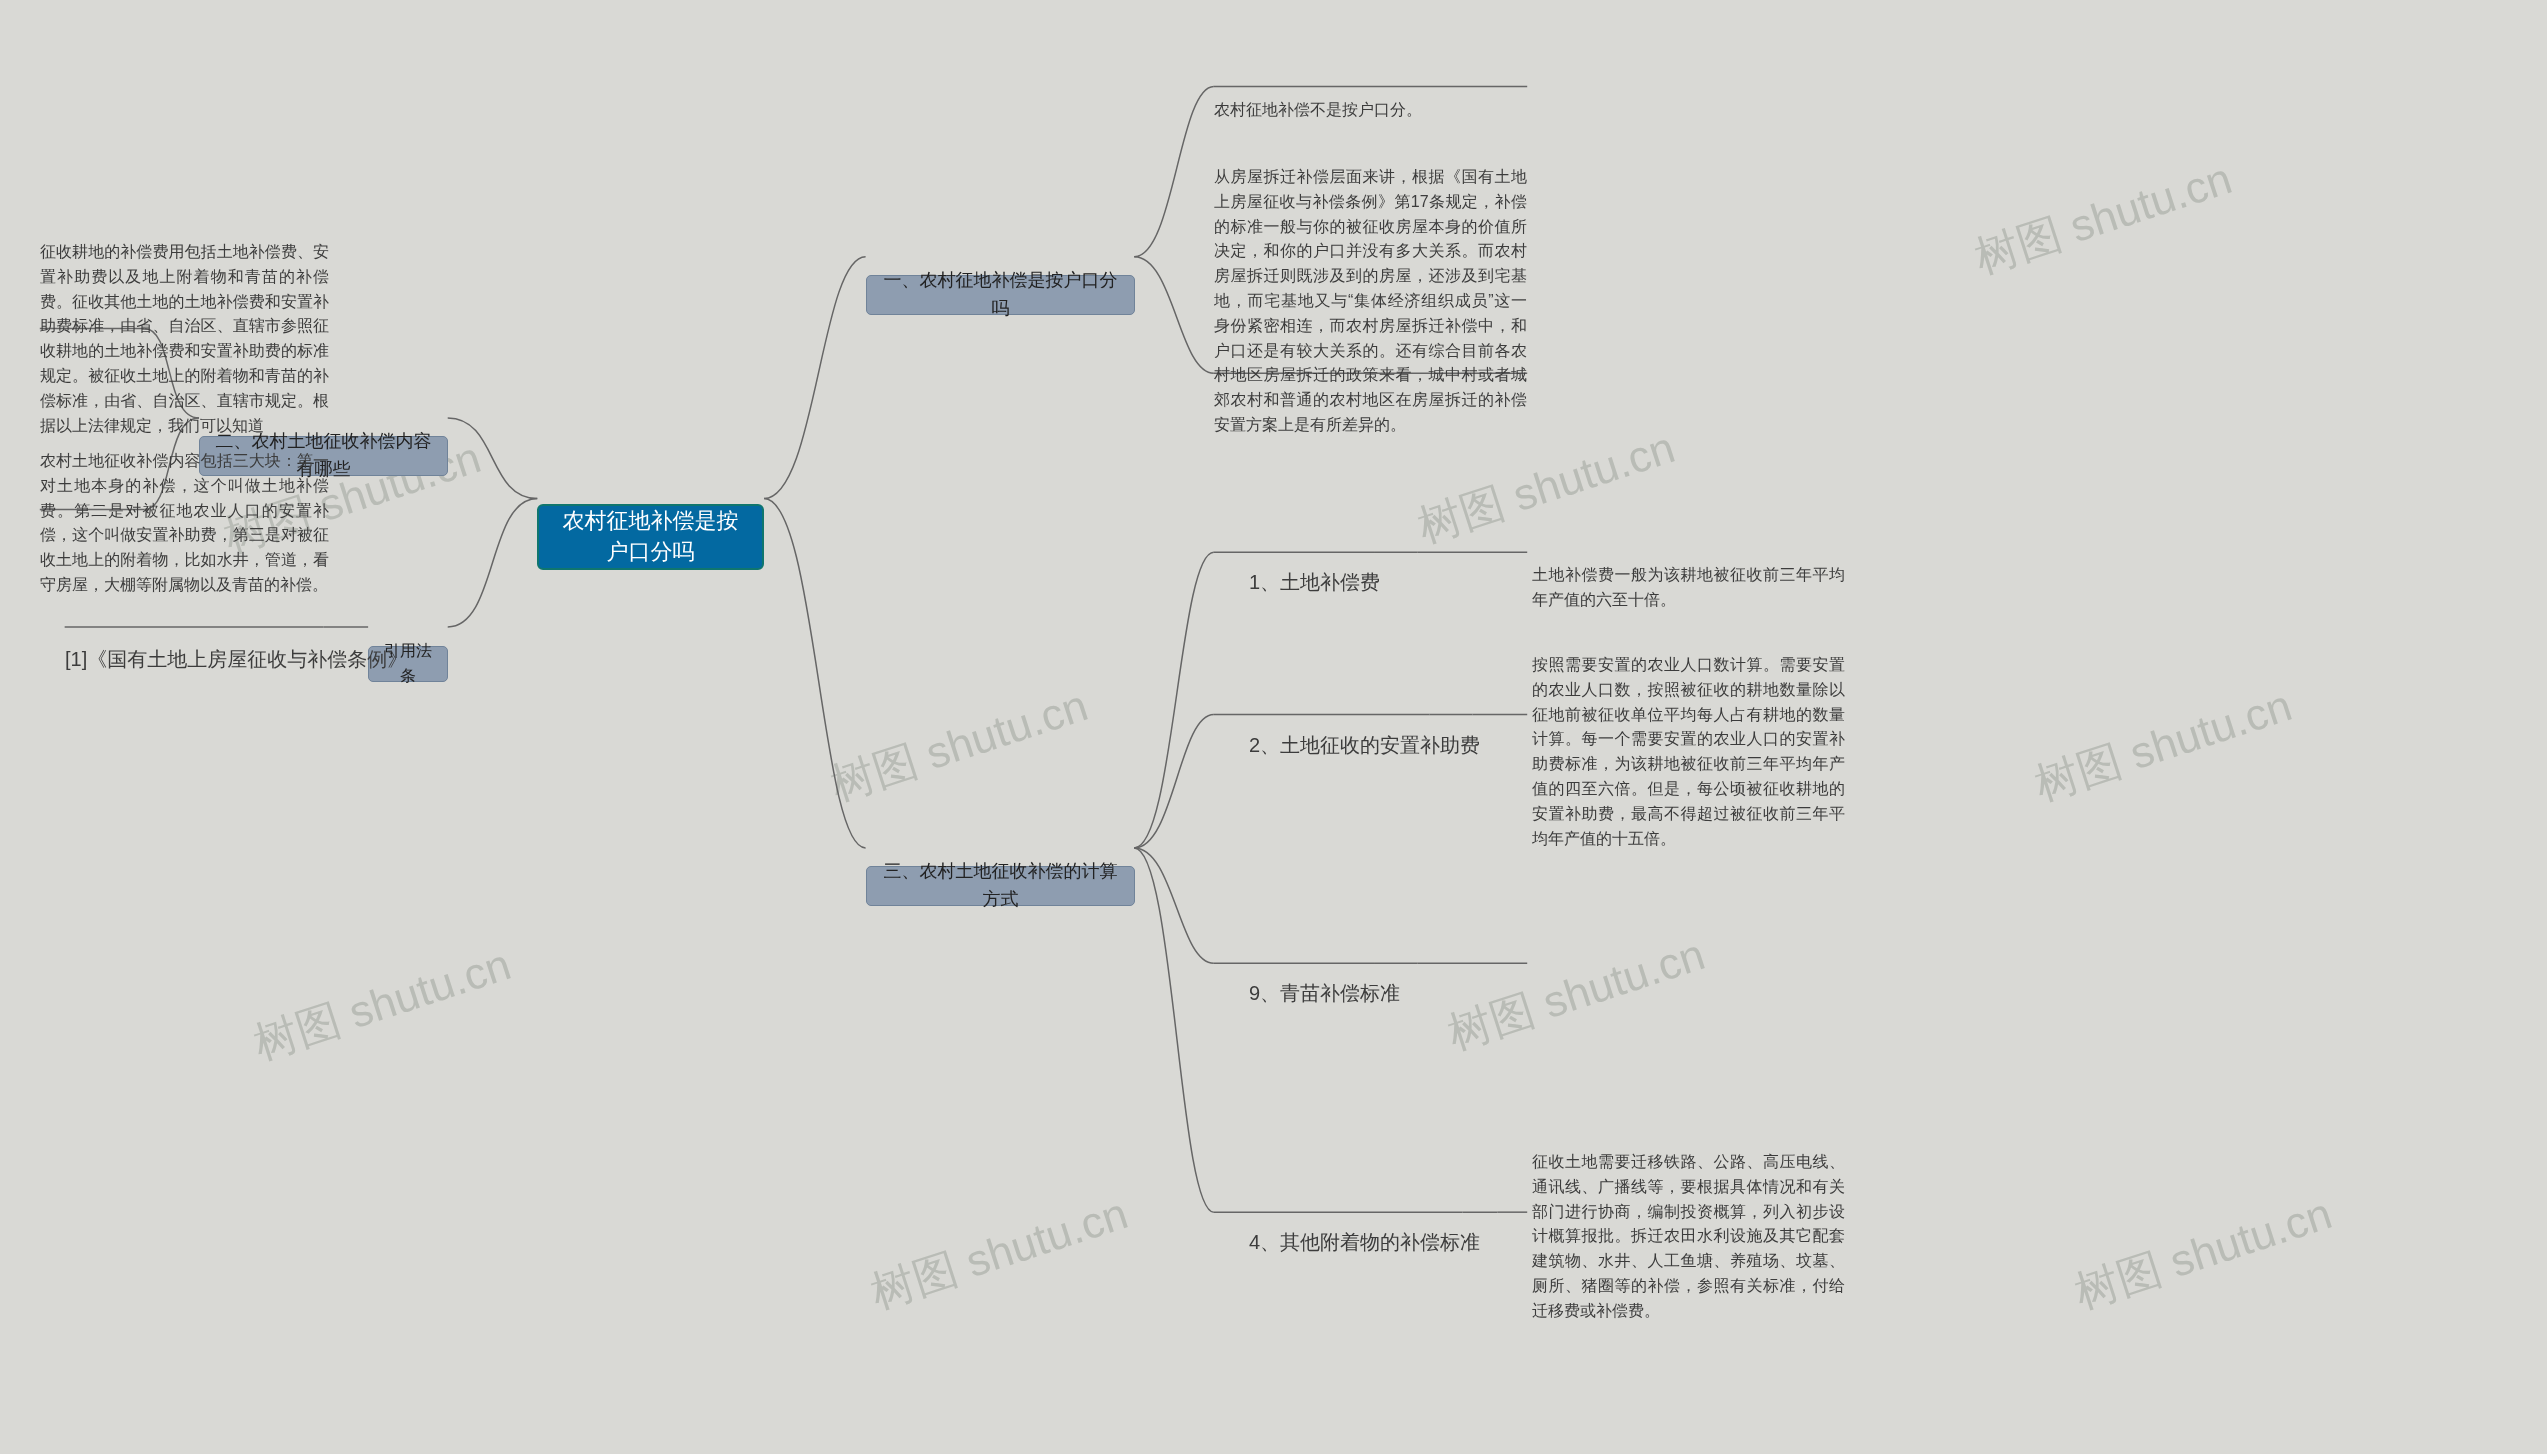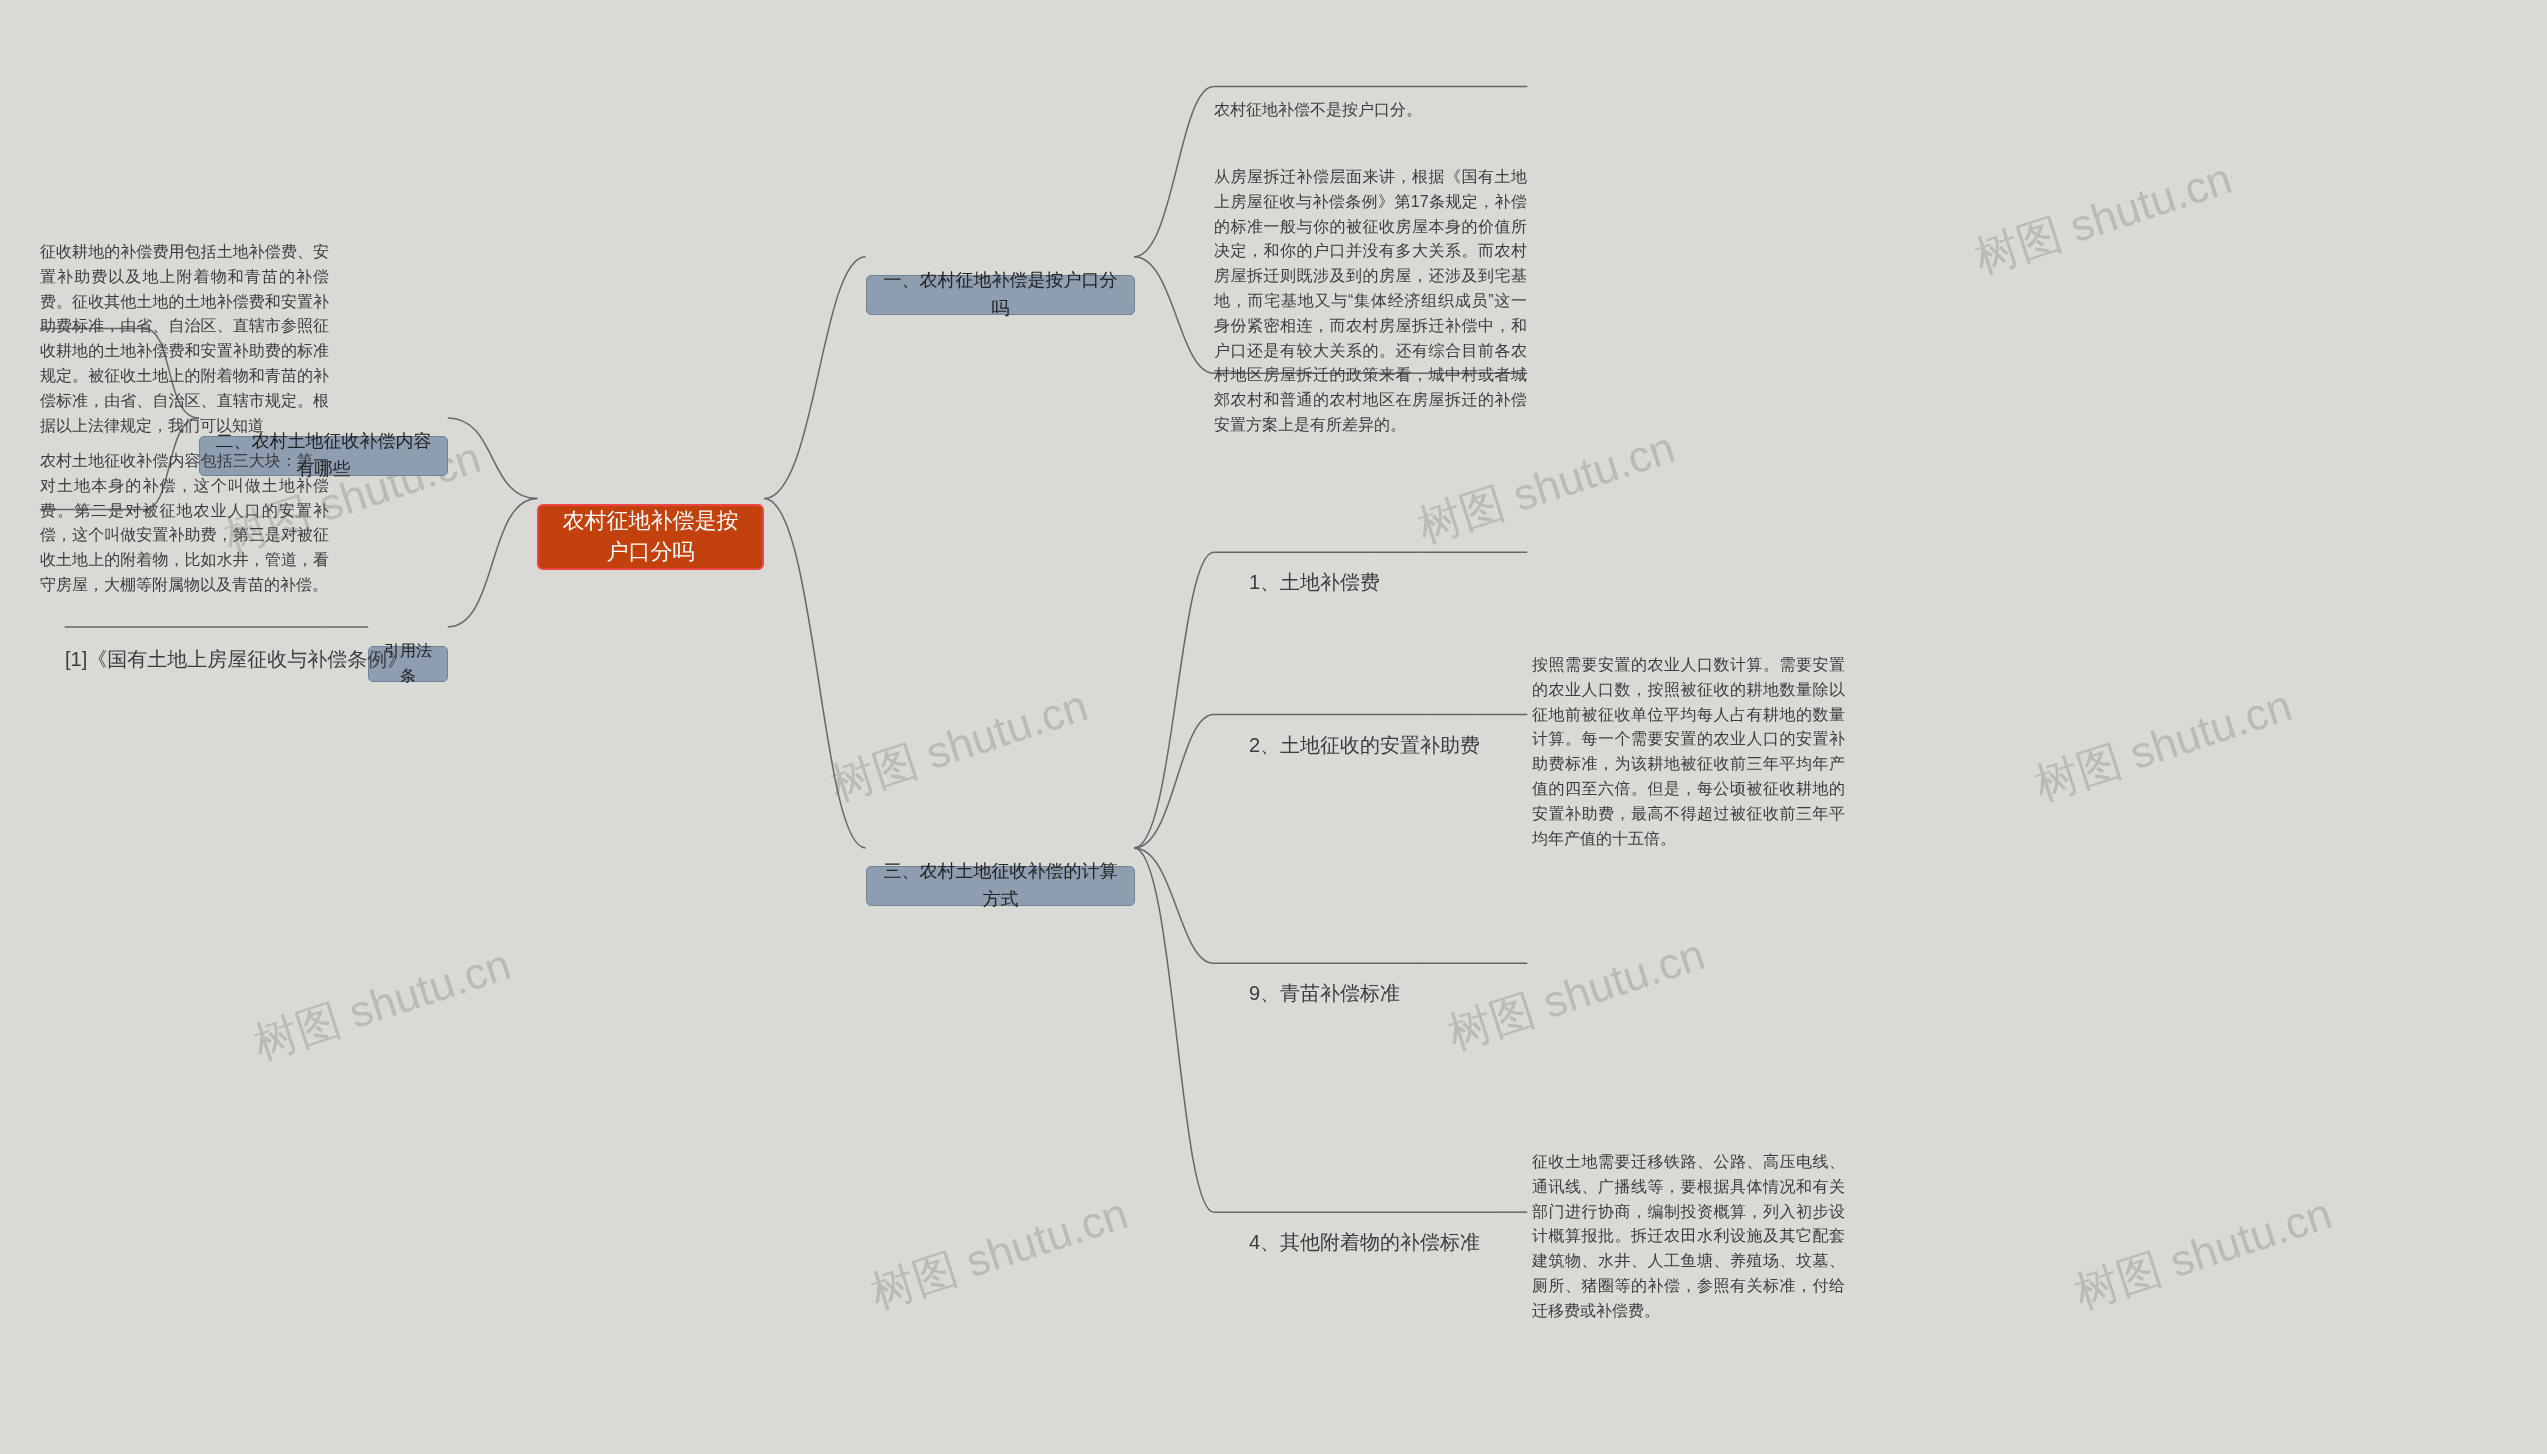--- a/index.html
+++ b/index.html
@@ -19,23 +19,23 @@
   }
   .node {
     position: absolute;
     box-sizing: border-box;
     text-align: justify;
     line-height: 1.55;
     color: #333;
     margin-top: 36px;
   }
   .root-node {
-    background: #c2410c;
+    background: #0369a1;
     color: #fff;
-    border: 2px solid #ef4444;
+    border: 2px solid #0f766e;
     border-radius: 6px;
     font-size: 22px;
     padding: 12px 20px;
     text-align: center;
     display: flex;
     align-items: center;
     justify-content: center;
     line-height: 1.4;
   }
   .branch-node {
@@ -148,20 +148,21 @@
     <span>一、农村征地补偿是按户口分吗</span>
   </div>
   <div class="node leaf-node" style="left:1214px; top:62px; width:313px;">农村征地补偿不是按户口分。</div>
   <div class="node leaf-node" style="left:1214px; top:129px; width:313px;">从房屋拆迁补偿层面来讲，根据《国有土地上房屋征收与补偿条例》第17条规定，补偿的标准一般与你的被征收房屋本身的价值所决定，和你的户口并没有多大关系。而农村房屋拆迁则既涉及到的房屋，还涉及到宅基地，而宅基地又与“集体经济组织成员”这一身份紧密相连，而农村房屋拆迁补偿中，和户口还是有较大关系的。还有综合目前各农村地区房屋拆迁的政策来看，城中村或者城郊农村和普通的农村地区在房屋拆迁的补偿安置方案上是有所差异的。</div>
 
   <div class="node branch-node" style="left:866px; top:830px; width:269px; height:40px;">
     <span>三、农村土地征收补偿的计算方式</span>
   </div>
 
   <div class="node small-label" style="left:1249px; top:531px;">1、土地补偿费</div>
+  <div class="node leaf-node" style="left:1532px; top:527px; width:313px;">土地补偿费一般为该耕地被征收前三年平均年产值的六至十倍。</div>
 
   <div class="node small-label" style="left:1249px; top:694px;">2、土地征收的安置补助费</div>
   <div class="node leaf-node" style="left:1532px; top:617px; width:313px;">按照需要安置的农业人口数计算。需要安置的农业人口数，按照被征收的耕地数量除以征地前被征收单位平均每人占有耕地的数量计算。每一个需要安置的农业人口的安置补助费标准，为该耕地被征收前三年平均年产值的四至六倍。但是，每公顷被征收耕地的安置补助费，最高不得超过被征收前三年平均年产值的十五倍。</div>
 
   <div class="node small-label" style="left:1249px; top:942px;">9、青苗补偿标准</div>
 
   <div class="node small-label" style="left:1249px; top:1191px;">4、其他附着物的补偿标准</div>
   <div class="node leaf-node" style="left:1532px; top:1114px; width:313px;">征收土地需要迁移铁路、公路、高压电线、通讯线、广播线等，要根据具体情况和有关部门进行协商，编制投资概算，列入初步设计概算报批。拆迁农田水利设施及其它配套建筑物、水井、人工鱼塘、养殖场、坟墓、厕所、猪圈等的补偿，参照有关标准，付给迁移费或补偿费。</div>
 
   <div class="node branch-node" style="left:199px; top:400px; width:249px; height:40px;">

